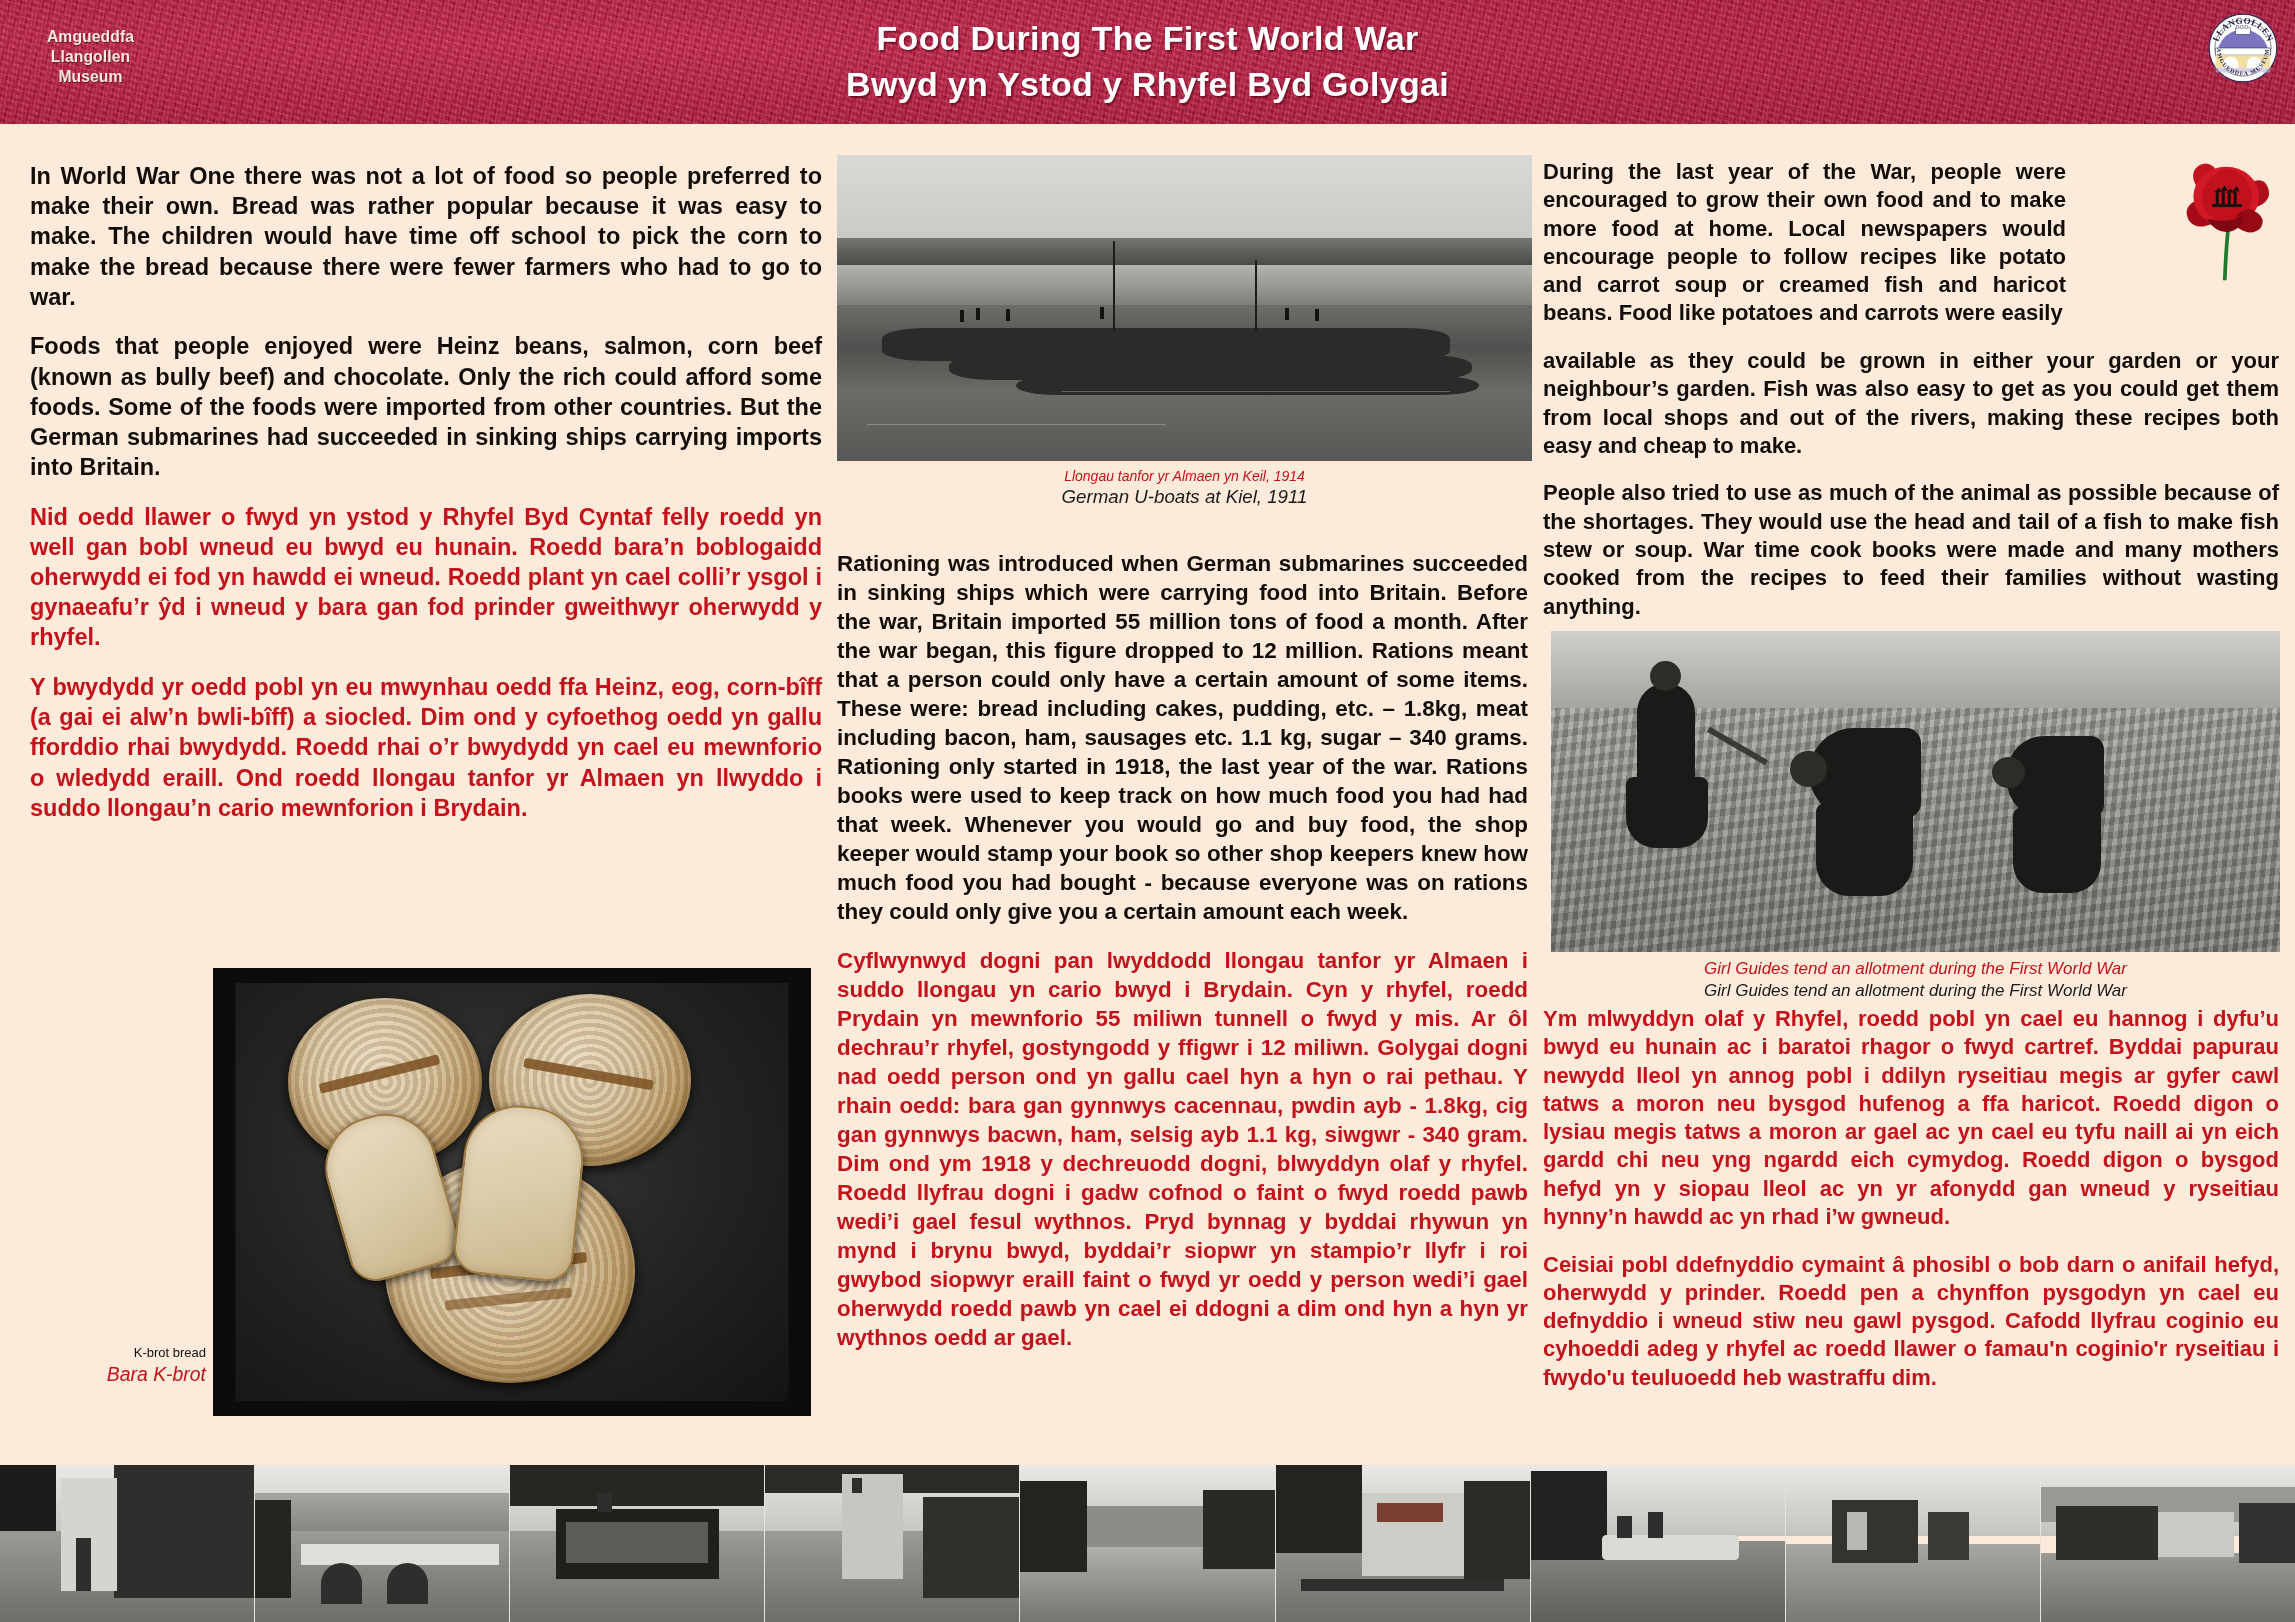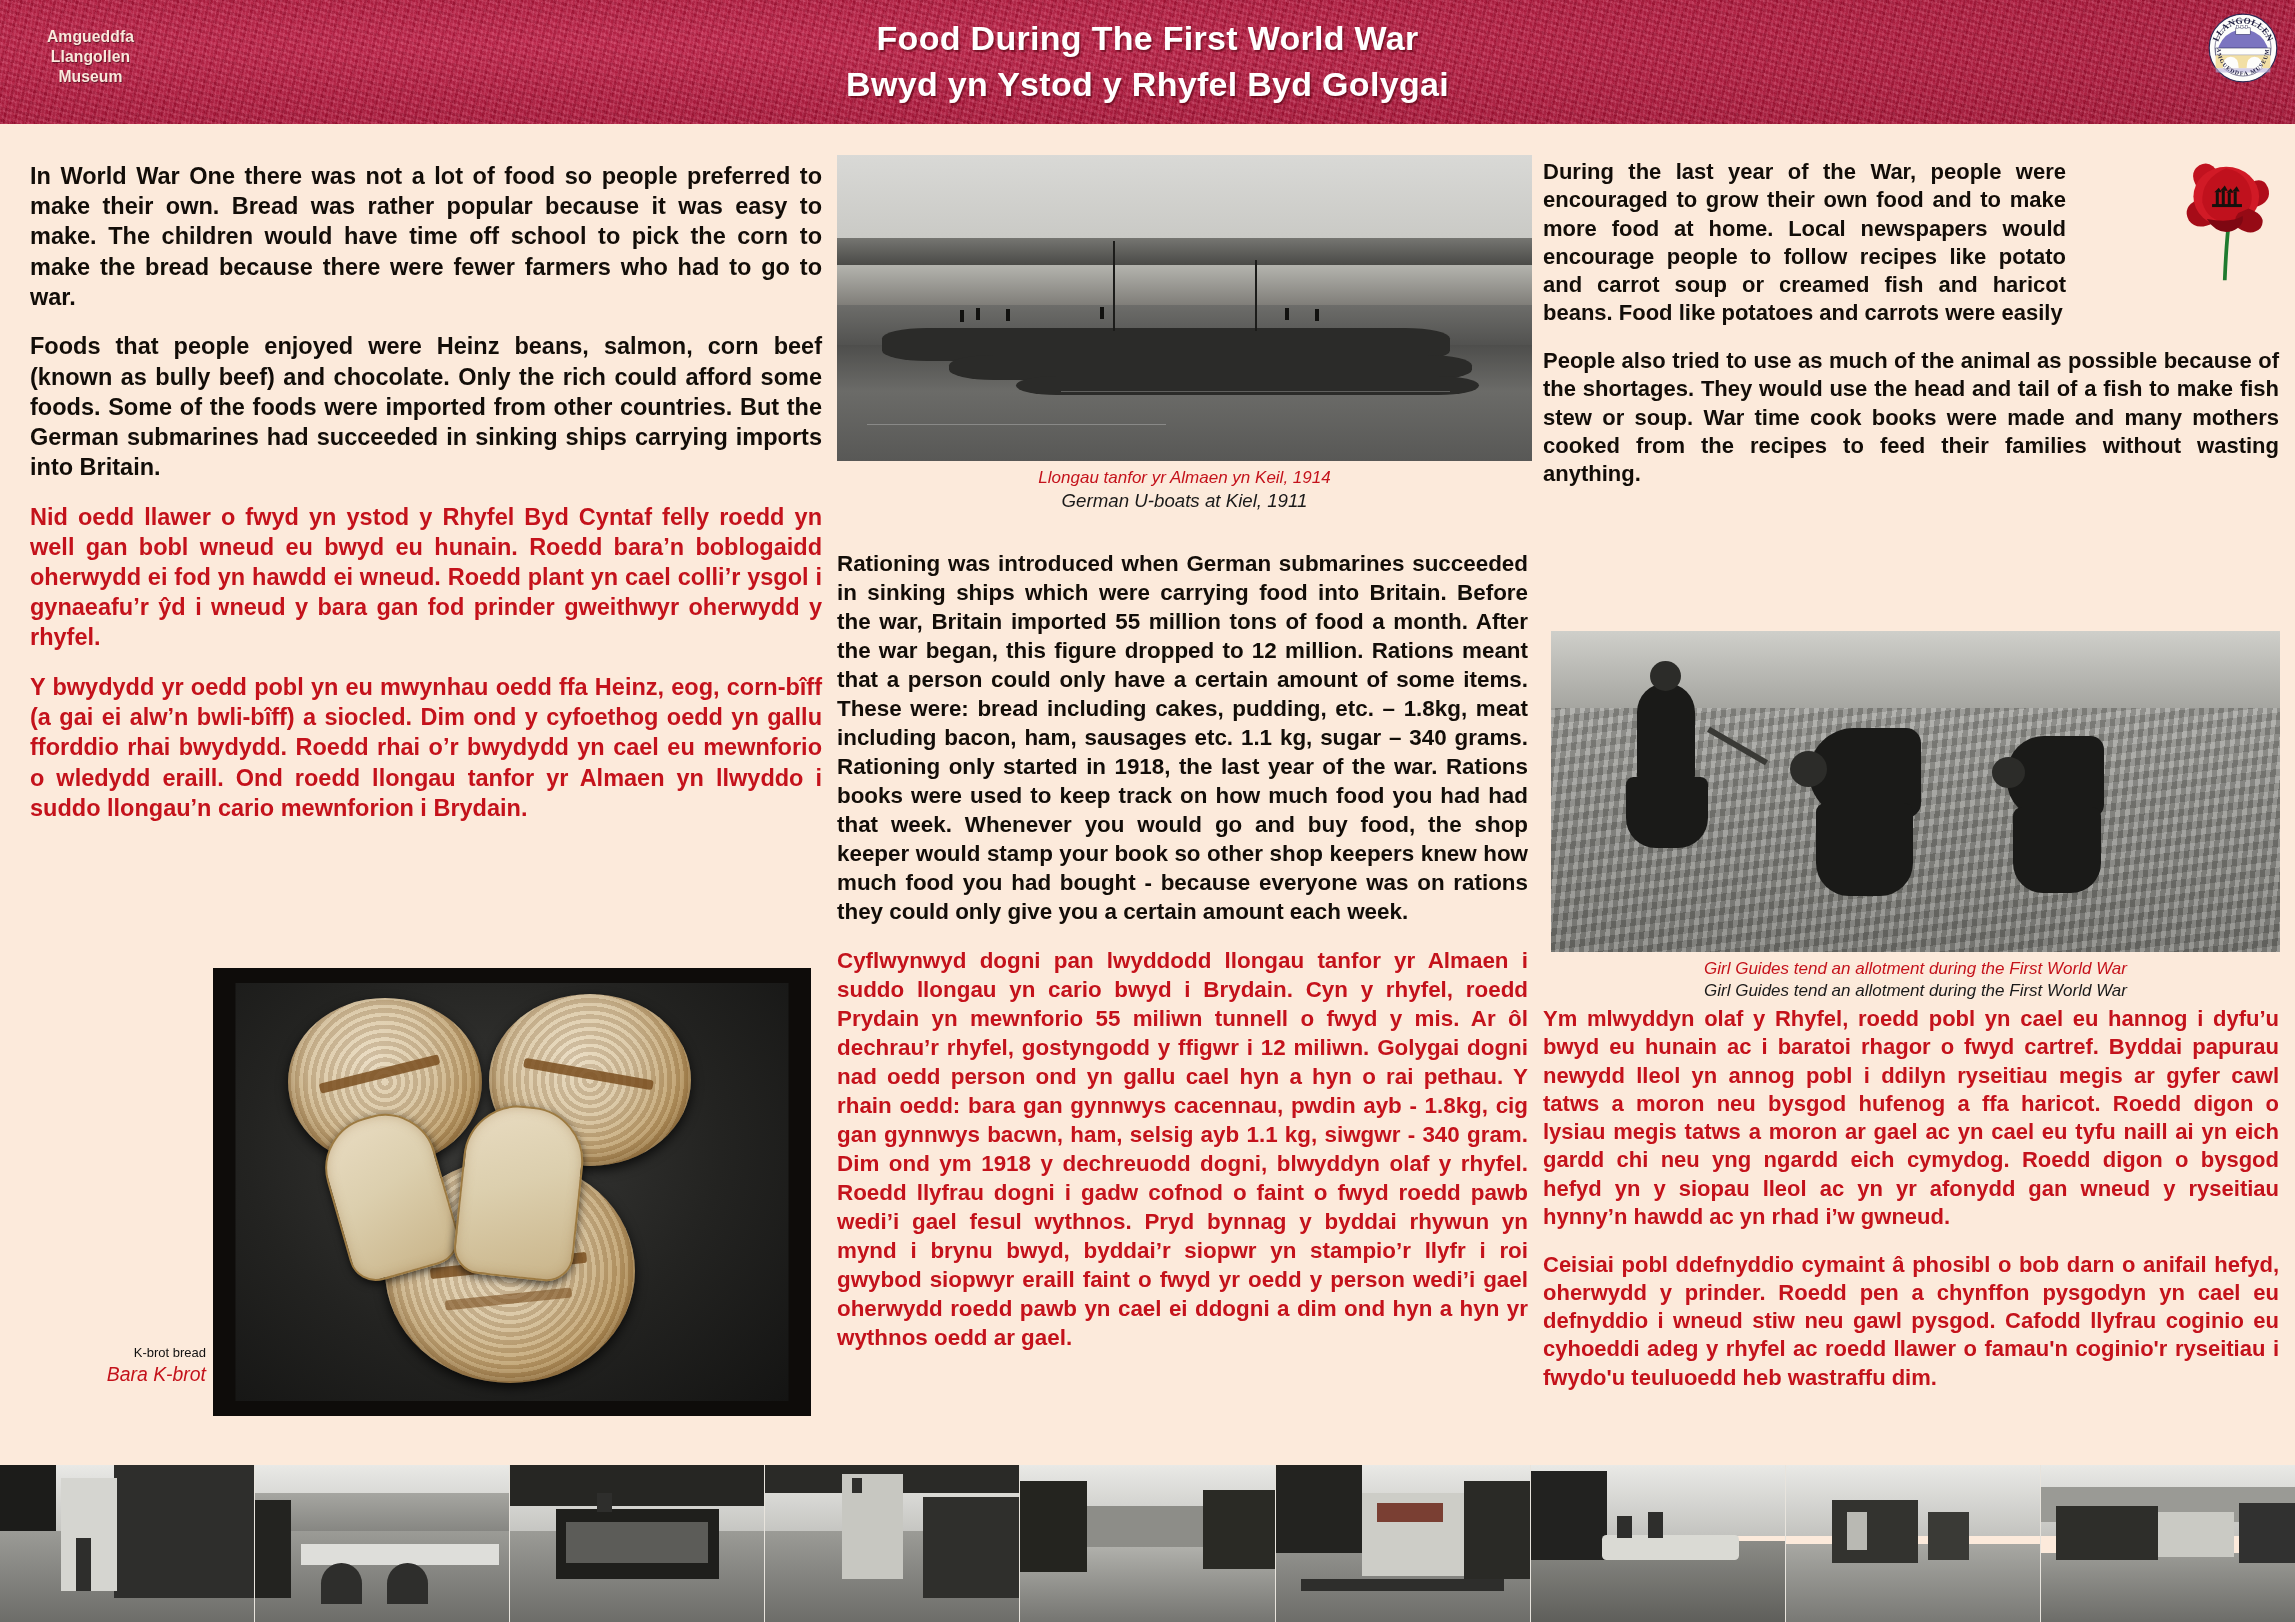--- a/index.html
+++ b/index.html
@@ -116,21 +116,21 @@
       repeating-linear-gradient(96deg, rgba(255,255,255,.14) 0 4.5px, rgba(40,40,38,.18) 4.5px 9.7px),
       repeating-linear-gradient(-7deg, rgba(255,255,255,.10) 0 6.7px, rgba(30,30,28,.12) 6.7px 14px),
       linear-gradient(180deg,#9d9d98 0%,#8b8b86 40%,#777772 100%); }
   .guide{ position:absolute; background:#1a1a18; }
 
   
   #poppy{ position:absolute; left:2171px; top:153px; width:112px; height:135px; }
 
   
   .cap{ position:absolute; text-align:center; font-style:italic; line-height:1.3; }
-  .cap .cy{ color:#c4121b; font-size:17px; display:block; }
+  .cap .cy{ color:#c4121b; font-size:14px; display:block; }
   .cap .en{ color:#1a1a1a; font-size:18.7px; display:block; }
   .cap-s .cy{ font-size:17px; }
   .cap-s .en{ font-size:17px; }
 
   #cap-uboat{ left:837px; top:467px; width:695px; }
   #cap-guides{ left:1551px; top:958px; width:729px; }
   #cap-bread{ left:45px; top:1345px; width:161px; text-align:right; font-style:normal; }
   #cap-bread .en{ color:#111; font-size:13px; font-style:normal; }
   #cap-bread .cy{ color:#c4121b; font-size:19.4px; font-style:italic; }
 
@@ -238,20 +238,21 @@
   <span class="en">German U-boats at Kiel, 1911</span>
 </div>
 
 <div class="col" id="col2">
   <p class="en narrow">Rationing was introduced when German submarines succeeded in sinking ships which were carrying food into Britain.   Before the war, Britain imported 55 million tons of food a month. After the war began, this figure dropped to 12 million.   Rations meant that a person could only have a certain amount of some items. These were: bread including cakes, pudding, etc. – 1.8kg, meat including bacon, ham, sausages etc. 1.1 kg, sugar – 340 grams. Rationing only started in 1918, the last year of the war. Rations books were used to keep track on how much food you had had that week. Whenever you would go and buy food, the shop keeper would stamp your book so other shop keepers knew how much food you had bought - because everyone was on rations they could only give you a certain amount each week.</p>
   <p class="cy narrow">Cyflwynwyd dogni pan lwyddodd llongau tanfor yr Almaen i suddo llongau yn cario bwyd i Brydain.   Cyn y rhyfel, roedd Prydain yn mewnforio 55 miliwn tunnell o fwyd y mis. Ar ôl dechrau’r rhyfel, gostyngodd y ffigwr i 12 miliwn.   Golygai dogni nad oedd person ond yn gallu cael hyn a hyn o rai pethau. Y rhain oedd: bara gan gynnwys cacennau, pwdin ayb - 1.8kg, cig gan gynnwys bacwn, ham, selsig ayb 1.1 kg, siwgwr - 340 gram. Dim ond ym 1918 y dechreuodd dogni, blwyddyn olaf y rhyfel. Roedd llyfrau dogni i gadw cofnod o faint o fwyd roedd pawb wedi’i gael fesul wythnos. Pryd bynnag y byddai rhywun yn mynd i brynu bwyd, byddai’r siopwr yn stampio’r llyfr i roi gwybod siopwyr eraill faint o fwyd yr oedd y person wedi’i gael oherwydd roedd pawb yn cael ei ddogni a dim ond hyn a hyn yr wythnos oedd ar gael.</p>
 </div>
 
 <div class="col" id="col3">
   <p class="en" style="width:523px;">During the last year of the War, people were encouraged to grow their own food and to make more food at home. Local newspapers would encourage people to follow recipes like potato and carrot soup or creamed fish and haricot beans. Food like potatoes and carrots were easily</p>
+  <p class="en">available as they could be grown in either your garden or your neighbour’s garden. Fish was also easy to get as you could get them from local shops and out of the rivers, making these recipes both easy and cheap to make.</p>
   <p class="en">People also tried to use as much of the animal as possible because of the shortages. They would use the head and tail of a fish to make fish stew or soup. War time cook books were made and many mothers cooked from the recipes to feed their families without wasting anything.</p>
 </div>
 
 <svg id="poppy" viewBox="0 0 150 180">
   <path d="M78 88 Q74 120 72 170" stroke="#1f7a2e" stroke-width="5" fill="none"></path>
   <path d="M40 52 Q20 28 38 16 Q54 8 64 28 Q70 44 58 56 Z" fill="#c1121f"></path>
   <path d="M96 46 Q122 26 130 46 Q136 64 114 72 Q98 76 92 62 Z" fill="#b00d1a"></path>
   <path d="M36 62 Q14 72 24 90 Q34 104 56 94 Q68 86 62 72 Z" fill="#a60c18"></path>
   <ellipse cx="74" cy="58" rx="44" ry="40" fill="#d11a26"></ellipse>
   <path d="M74 20 Q104 26 108 56 Q110 82 80 92 Q50 94 42 66 Q40 34 74 20 Z" fill="#c0111d"></path>

